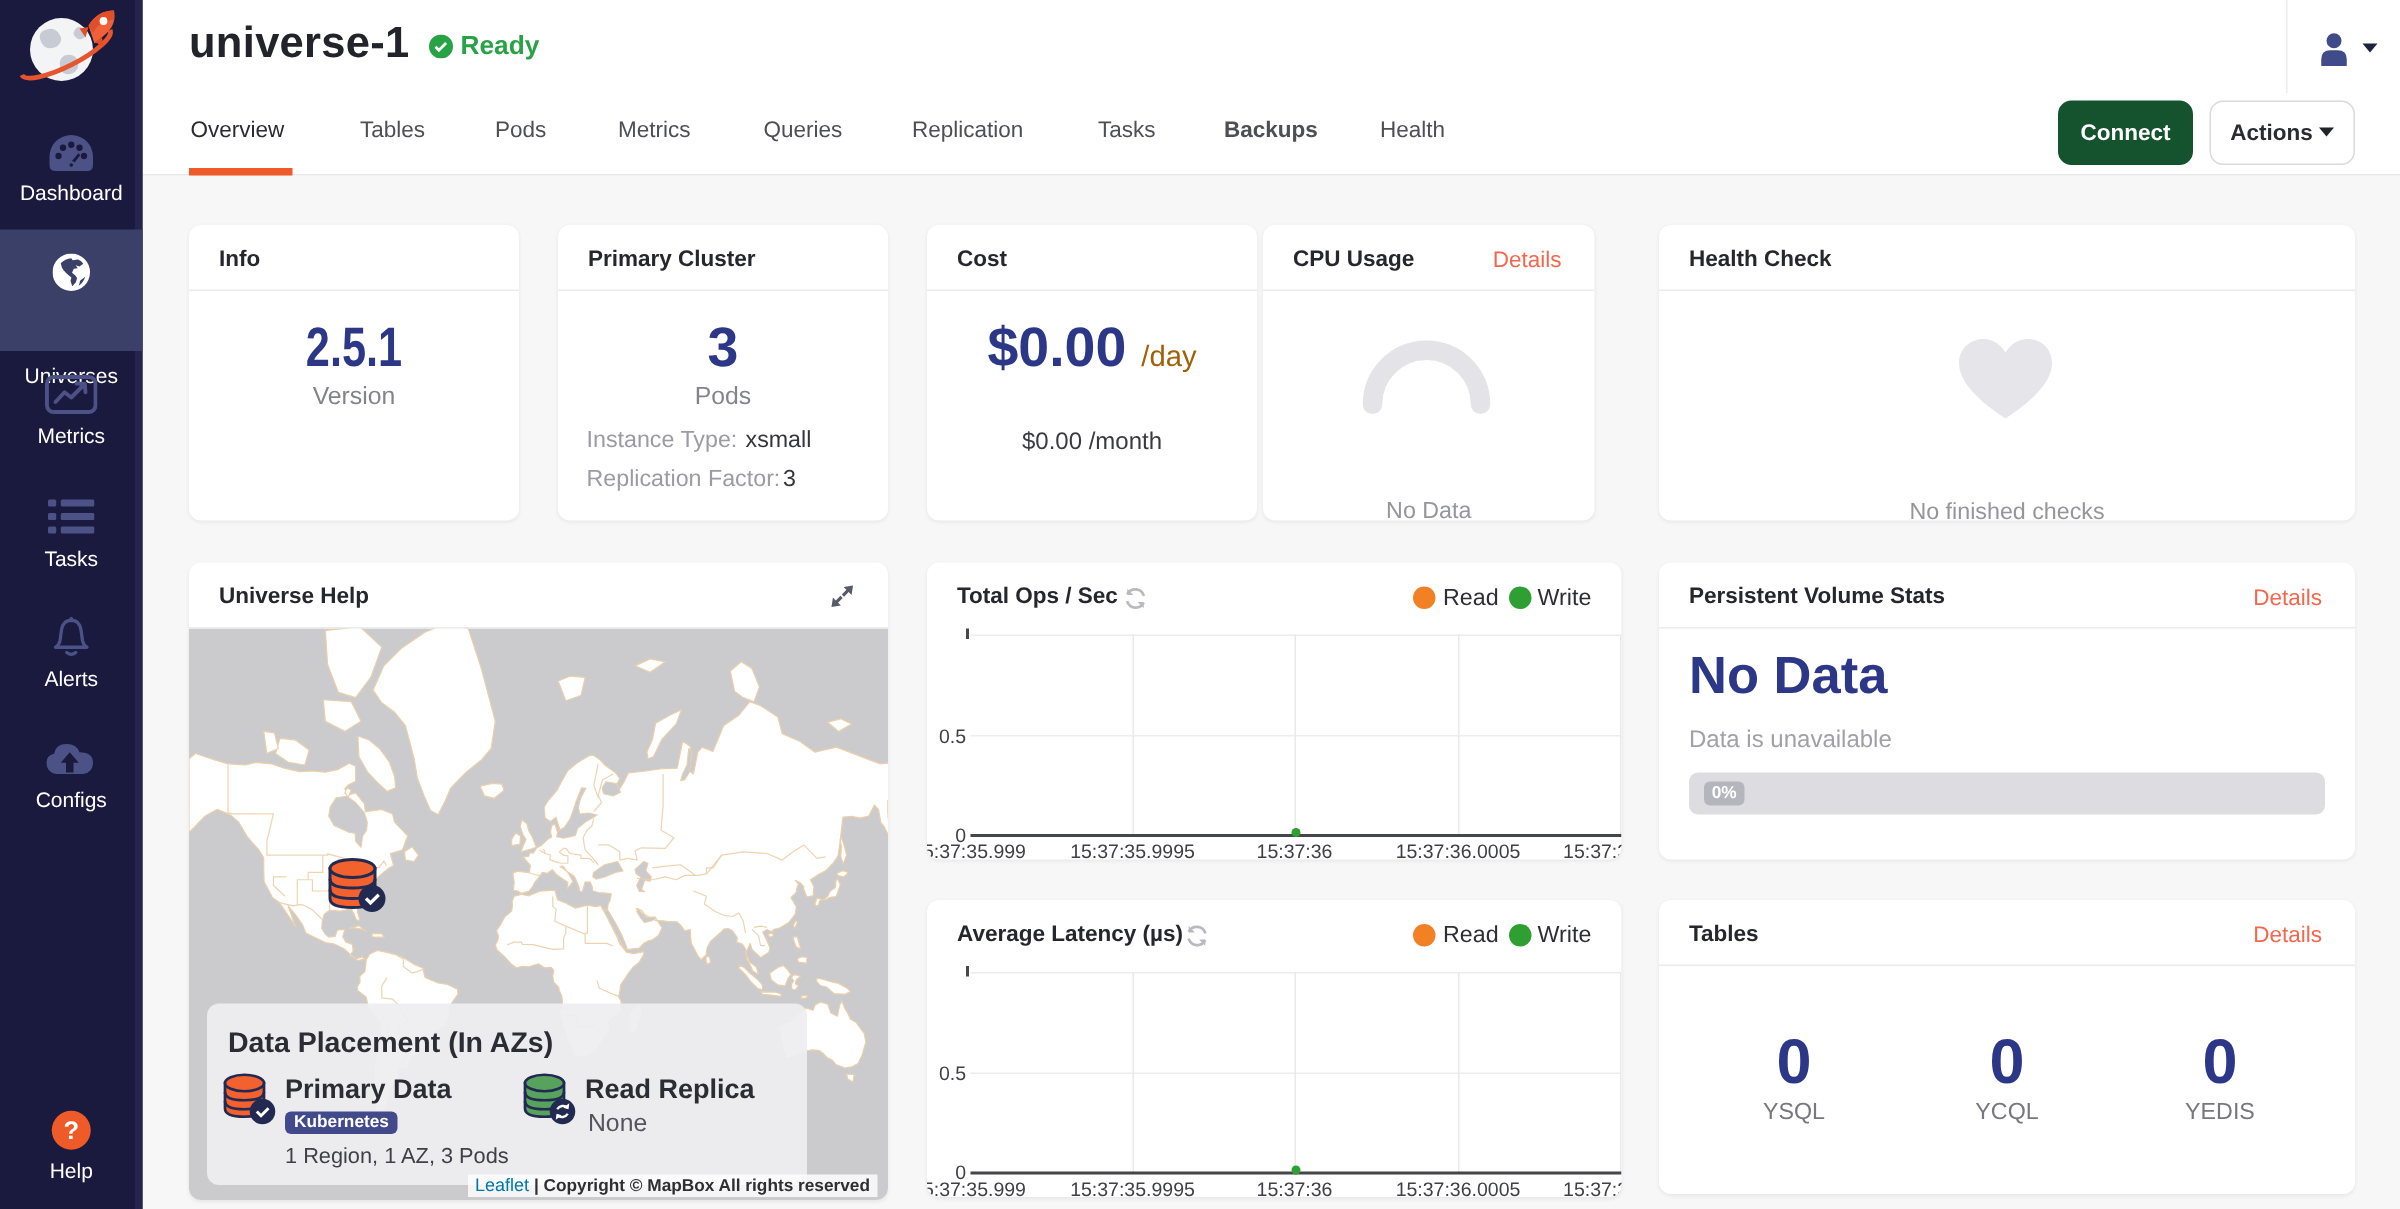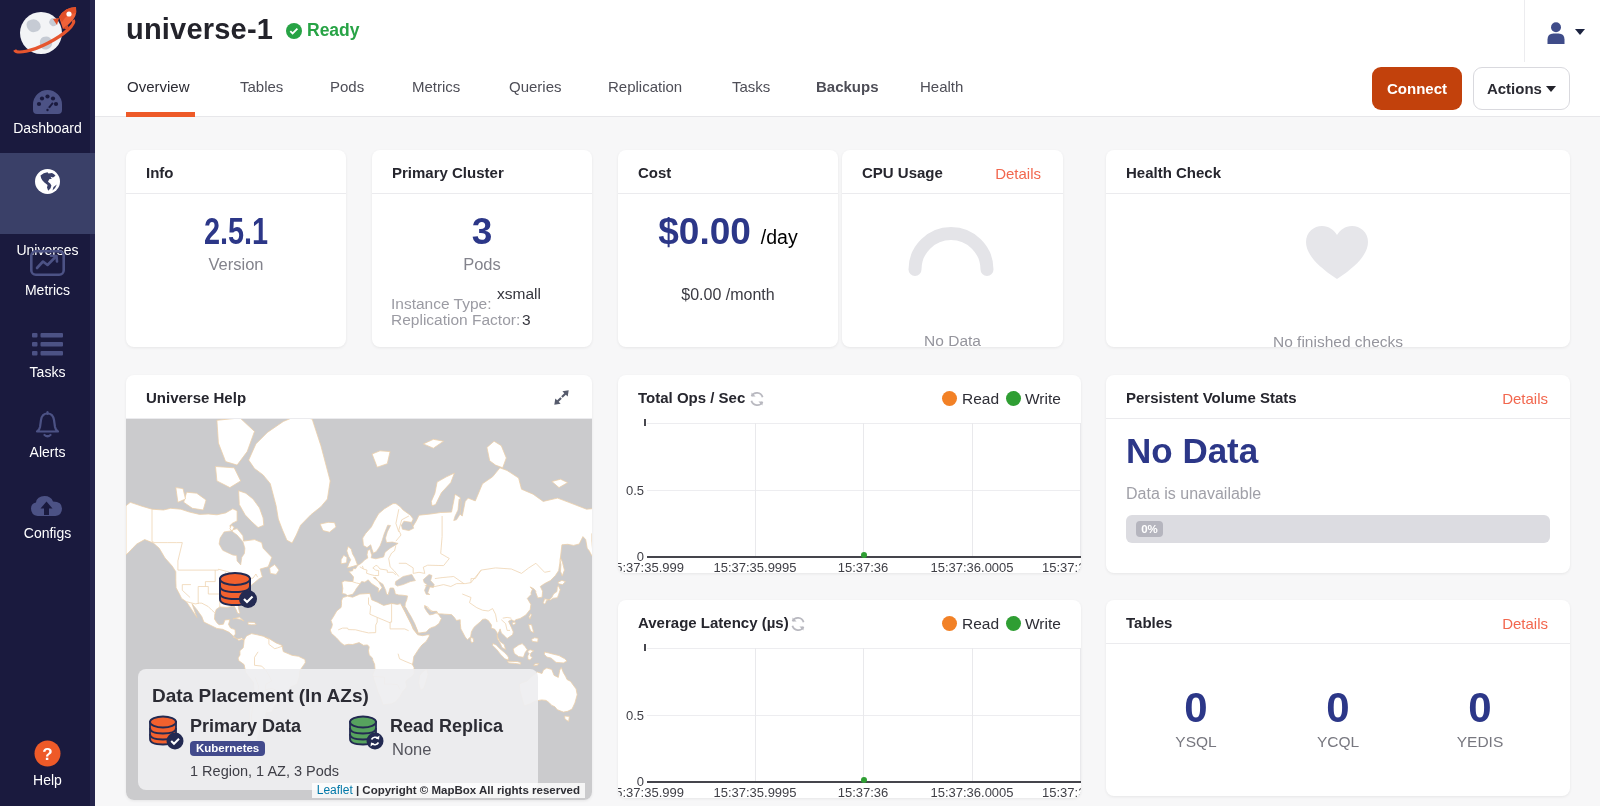--- a/index.html
+++ b/index.html
@@ -14,21 +14,21 @@
   
   #main { position:absolute; left:95px; top:0; width:1505px; height:806px; background:#f7f7f8; }
   #header { position:absolute; left:0; top:0; width:1505px; height:117px; background:#fff; border-bottom:1px solid #e7e7ea; }
   #uname { position:absolute; left:31px; top:13px; font-size:29px; letter-spacing:-0.5px; font-weight:bold; color:#23232b; letter-spacing:.2px;}
   #ready { position:absolute; left:212px; top:20px; font-size:17.5px; font-weight:bold; color:#27a345; }
   
   .tab { position:absolute; top:78px; font-size:15px; color:#4e4e57; }
   .tab.active { color:#2b2b33; }
   #tab-underline { position:absolute; top:112px; height:5px; background:#ee5a28; }
   
-  #btn-connect { position:absolute; left:1277px; top:67px; width:90px; height:43px; background:#c2410c; border-radius:9px; color:#fff; font-size:15px; font-weight:bold; text-align:center; line-height:43px; }
+  #btn-connect { position:absolute; left:1277px; top:67px; width:90px; height:43px; background:#14532d; border-radius:9px; color:#fff; font-size:15px; font-weight:bold; text-align:center; line-height:43px; }
   #btn-actions { position:absolute; left:1378px; top:67px; width:97px; height:43px; background:#fff; border:1px solid #d9d9de; border-radius:9px; color:#2b2b33; font-size:15px; font-weight:bold; text-align:center; line-height:41px; }
   
   .card { position:absolute; background:#fff; border-radius:8px; box-shadow:0 1px 3px rgba(0,0,0,.07); }
   .card .hd { position:absolute; left:0; top:0; right:0; height:44px; border-bottom:1px solid #ebebee; }
   .card .hd .t { position:absolute; left:20px; top:14px; font-size:15px; font-weight:bold; color:#26262e; }
   .card .hd .details { position:absolute; right:22px; top:15px; font-size:15px; color:#f2674e; }
   .bignum { font-weight:bold; color:#2c3788; font-size:37px; }
   .sub { color:#83838c; font-size:16.5px; }
   .vgrid { position:absolute; top:48px; width:1px; height:134px; background:#e9e9ec; }
   .hgrid { position:absolute; left:29px; width:434px; height:1px; background:#ededf0; }
@@ -73,31 +73,31 @@
       </div>
     <div class="abs bignum" style="left:0;top:62px;width:220px;height:39px;line-height:39px;text-align:center;transform:scaleX(.78);">2.5.1</div>
     <div class="abs sub" style="left:0;top:105px;width:220px;text-align:center;">Version</div>
   </div>
   <div class="card" style="left:277px;top:150px;width:220px;height:197px;">
     <div class="hd">
         <div class="t">Primary Cluster</div>
       </div>
     <div class="abs bignum" style="left:0;top:62px;width:220px;height:39px;line-height:39px;text-align:center;">3</div>
     <div class="abs sub" style="left:0;top:105px;width:220px;text-align:center;">Pods</div>
-    <div class="abs" style="left:19px;top:135px;font-size:15.5px;color:#9b9ba3;margin-top:10px;">Instance Type:</div>
+    <div class="abs" style="left:19px;top:135px;font-size:15.5px;color:#9b9ba3;">Instance Type:</div>
     <div class="abs" style="left:125px;top:135px;font-size:15.5px;color:#35353d;">xsmall</div>
     <div class="abs" style="left:19px;top:161px;font-size:15.5px;color:#9b9ba3;">Replication Factor:</div>
     <div class="abs" style="left:150px;top:161px;font-size:15.5px;color:#35353d;">3</div>
   </div>
   <div class="card" style="left:523px;top:150px;width:220px;height:197px;">
     <div class="hd">
         <div class="t">Cost</div>
       </div>
     <div class="abs" style="left:0;top:62px;width:220px;height:39px;text-align:center;white-space:nowrap;">
-      <span class="bignum" style="font-size:37px;line-height:39px;">$0.00</span><span style="font-size:19.5px;color:#000000;margin-left:10px;">/day</span>
+      <span class="bignum" style="font-size:37px;line-height:39px;">$0.00</span><span style="font-size:19.5px;color:#a16207;margin-left:10px;">/day</span>
     </div>
     <div class="abs" style="left:0;top:136px;width:220px;text-align:center;font-size:16px;color:#3a3a42;">$0.00 /month</div>
   </div>
   <div class="card" style="left:747px;top:150px;width:221px;height:197px;">
     <div class="hd">
         <div class="t">CPU Usage</div>
         <div class="details">Details</div>
       </div>
     <svg class="abs" style="left:60px;top:70px;" width="98" height="66" viewBox="0 0 98 66">
       <path d="M13 49.5 A36 36 0 0 1 85 49.5" fill="none" stroke="#e4e4e8" stroke-width="13" stroke-linecap="round"></path>

